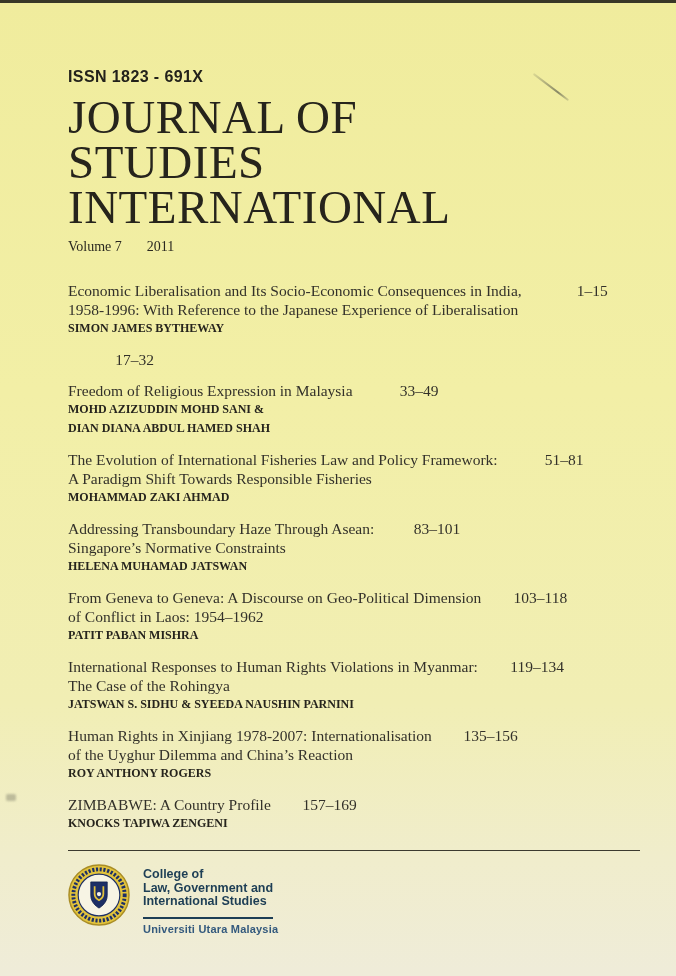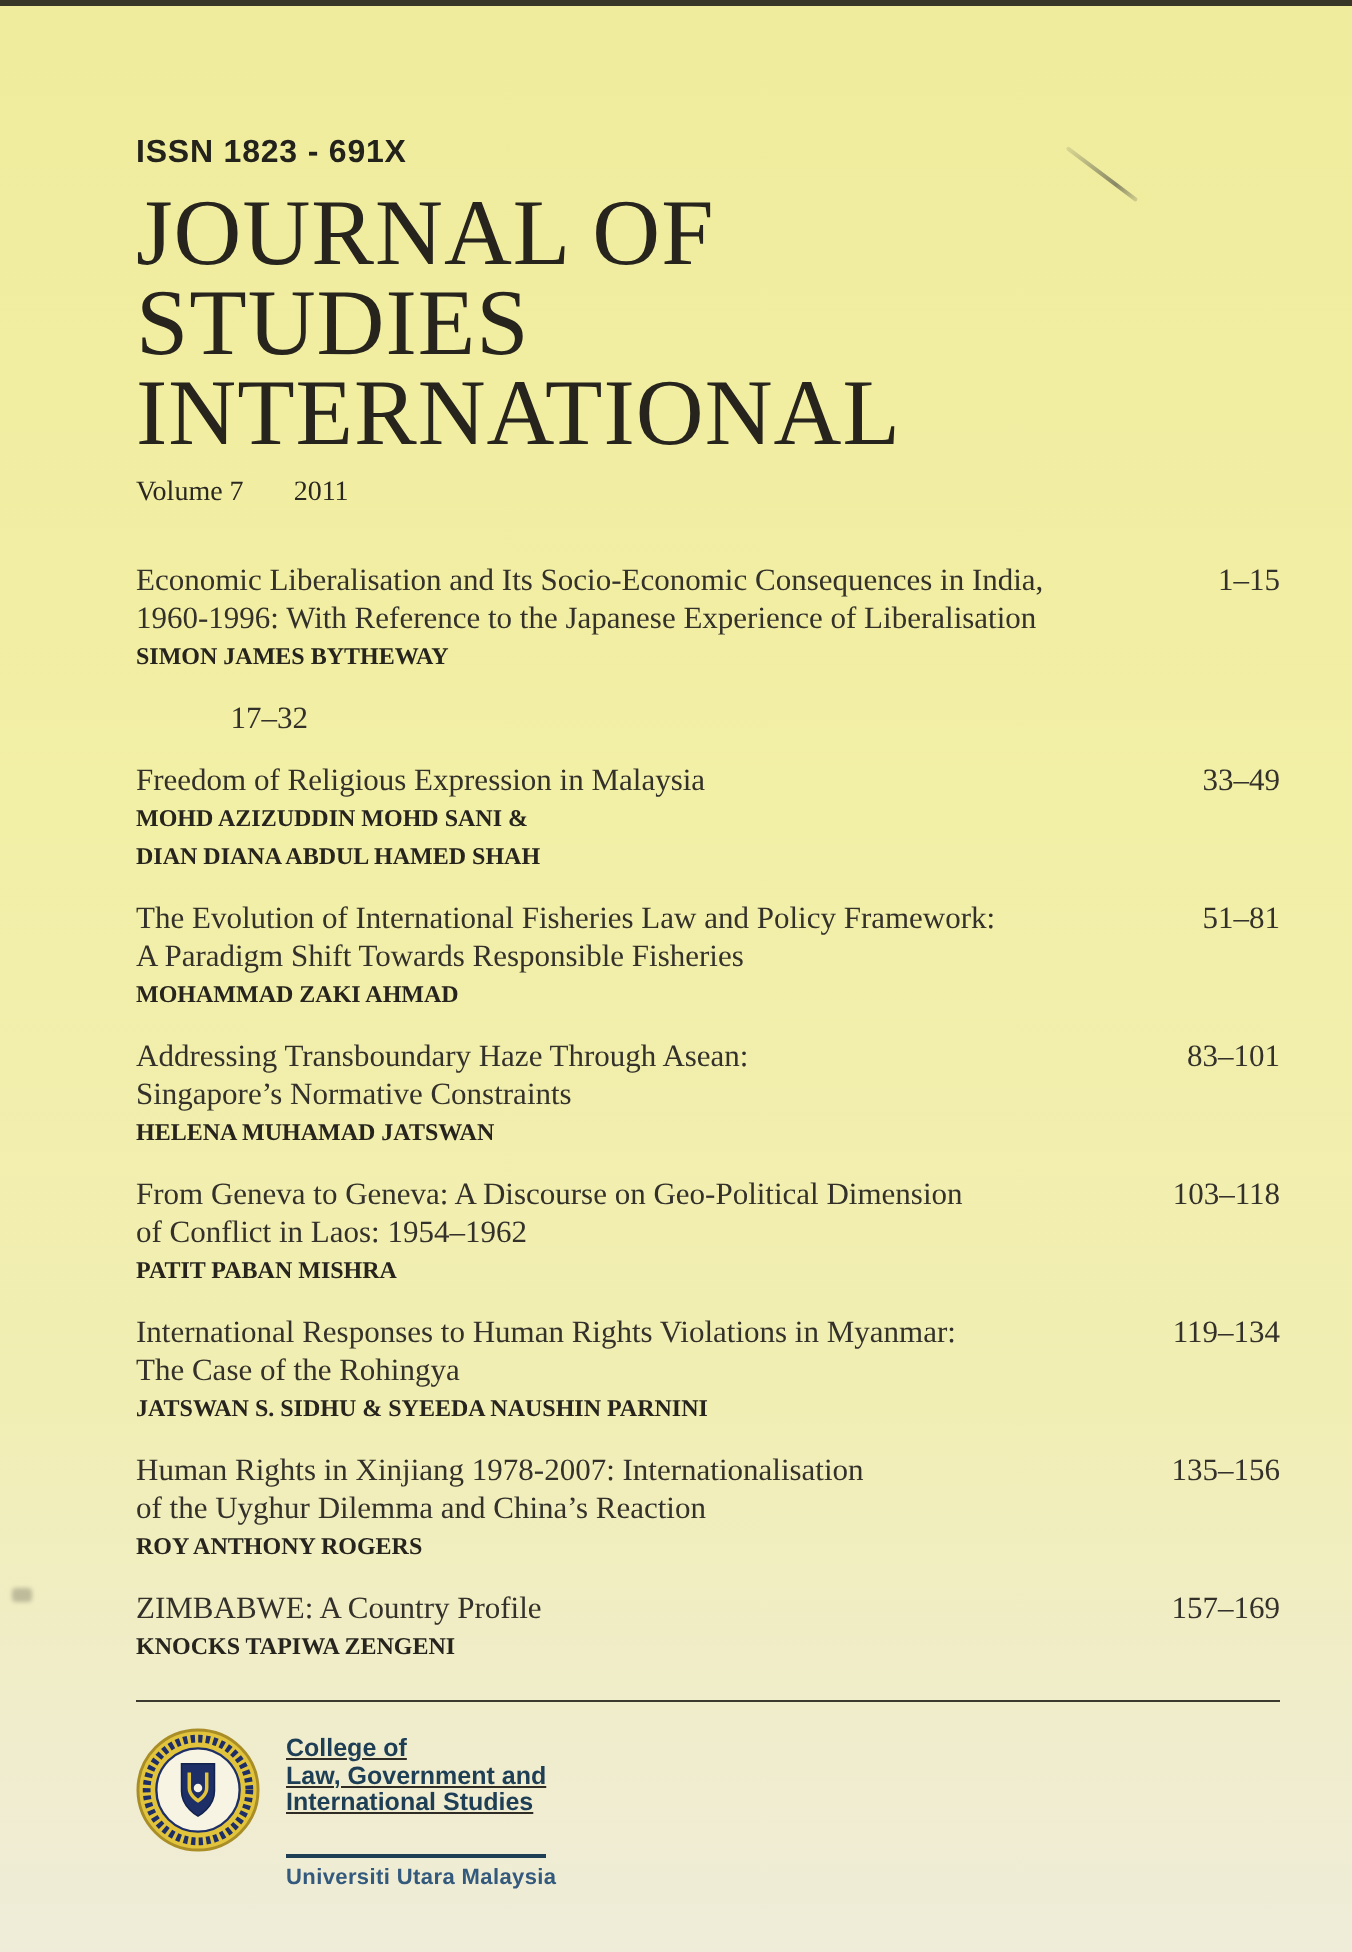--- a/index.html
+++ b/index.html
@@ -14,30 +14,30 @@
   .scan-scratch{position:absolute;left:534px;top:73px;width:44px;height:2px;
     background:linear-gradient(90deg,rgba(90,92,80,.15),rgba(80,82,70,.65) 70%,rgba(80,82,70,.2));
     transform:rotate(37deg);transform-origin:left top;border-radius:2px;}
   .scan-smudge{position:absolute;left:6px;top:794px;width:10px;height:7px;background:rgba(95,95,80,.35);border-radius:2px;filter:blur(1px);}
   .content{position:absolute;left:68px;top:16px;width:572px;}
   .issn{margin-top:52px;font-family:"Liberation Sans", sans-serif;font-weight:bold;font-size:16px;letter-spacing:.4px;color:#23221b;}
   .journal-title{margin-top:9px;}
   .journal-title .t-line{font-size:47px;line-height:45px;letter-spacing:.5px;color:#26241c;}
   .volume-row{margin-top:9px;font-size:14px;color:#2a2820;display:flex;gap:25px;}
   .toc{margin-top:26px;}
-  .toc-entry{display:flex;justify-content:space-between;align-items:flex-start;margin-bottom:12px;}
+  .toc-entry{display:flex;align-items:flex-start;margin-bottom:12px;}
   .entry-text{max-width:480px;}
   .entry-titles div{font-size:15.5px;line-height:19px;color:#33312a;}
   .entry-authors div{font-size:12px;line-height:19px;font-weight:bold;color:#26241d;}
   .entry-pages{font-size:15.5px;line-height:19px;width:86px;text-align:right;color:#33312a;flex:none;}
   .toc-divider{margin-top:17px;border:none;border-top:1.6px solid #3c3a2f;width:572px;}
   .footer-logo{margin-top:13px;display:flex;gap:13px;align-items:flex-start;}
   .seal{flex:none;}
   .logo-text{padding-top:4px;font-family:"Liberation Sans", sans-serif;}
-  .college{display:inline-block;border-bottom:2.5px solid #1d3e55;padding-bottom:18px;text-decoration:underline;}
+  .college{display:inline-block;border-bottom:2.5px solid #1d3e55;padding-bottom:8px;}
   .college div{font-size:12.5px;line-height:13.5px;font-weight:bold;color:#1d3e55;}
   .university{margin-top:4px;font-size:11px;font-weight:bold;color:#33597d;letter-spacing:.2px;}
 </style>
 </head>
 <body>
 
 <div class="paper">
   <div class="scan-edge-top"></div>
   <div class="scan-scratch"></div>
   <div class="scan-smudge"></div>
@@ -54,21 +54,21 @@
     <div class="volume-row">
       <span>Volume 7</span>
       <span>2011</span>
     </div>
 
     <div class="toc">
   <div class="toc-entry">
     <div class="entry-text">
       <div class="entry-titles">
               <div>Economic Liberalisation and Its Socio-Economic Consequences in India,</div>
-              <div>1960-1996: With Reference to the Japanese Experience of Liberalisation</div>
+              <div>1958-1996: With Reference to the Japanese Experience of Liberalisation</div>
             </div>
       <div class="entry-authors">
               <div>SIMON JAMES BYTHEWAY</div>
             </div>
     </div>
     <div class="entry-pages">1–15</div>
   </div>
 
   <div class="toc-entry">
     <div class="entry-pages">17–32</div>

